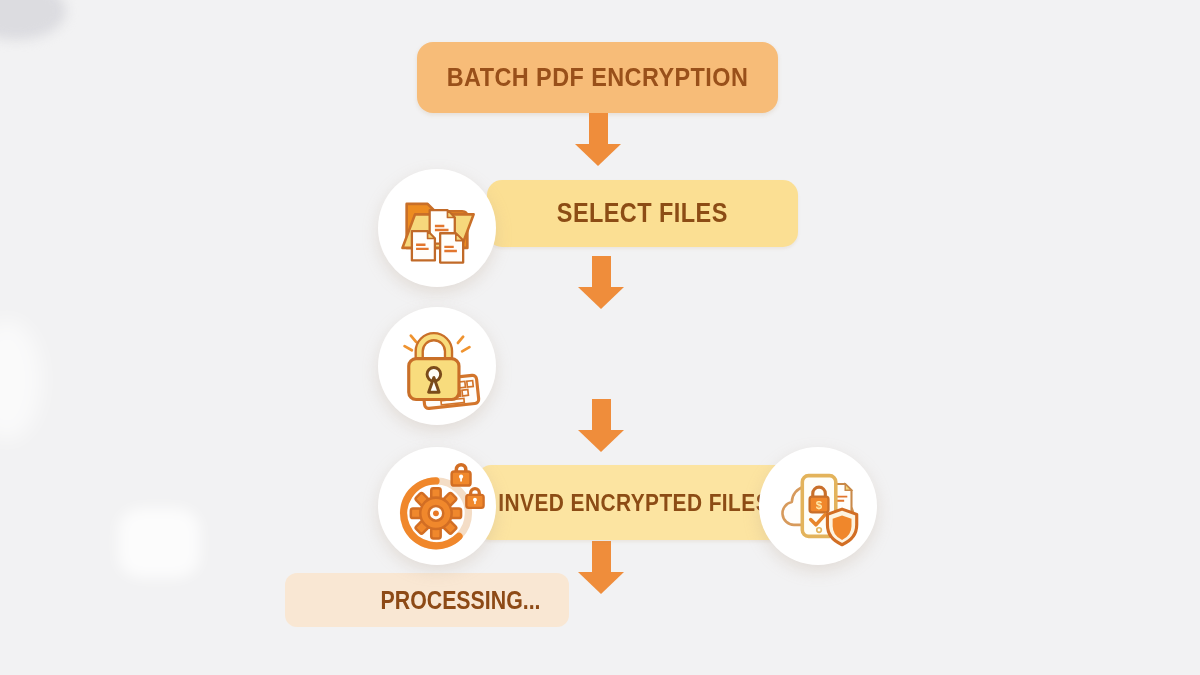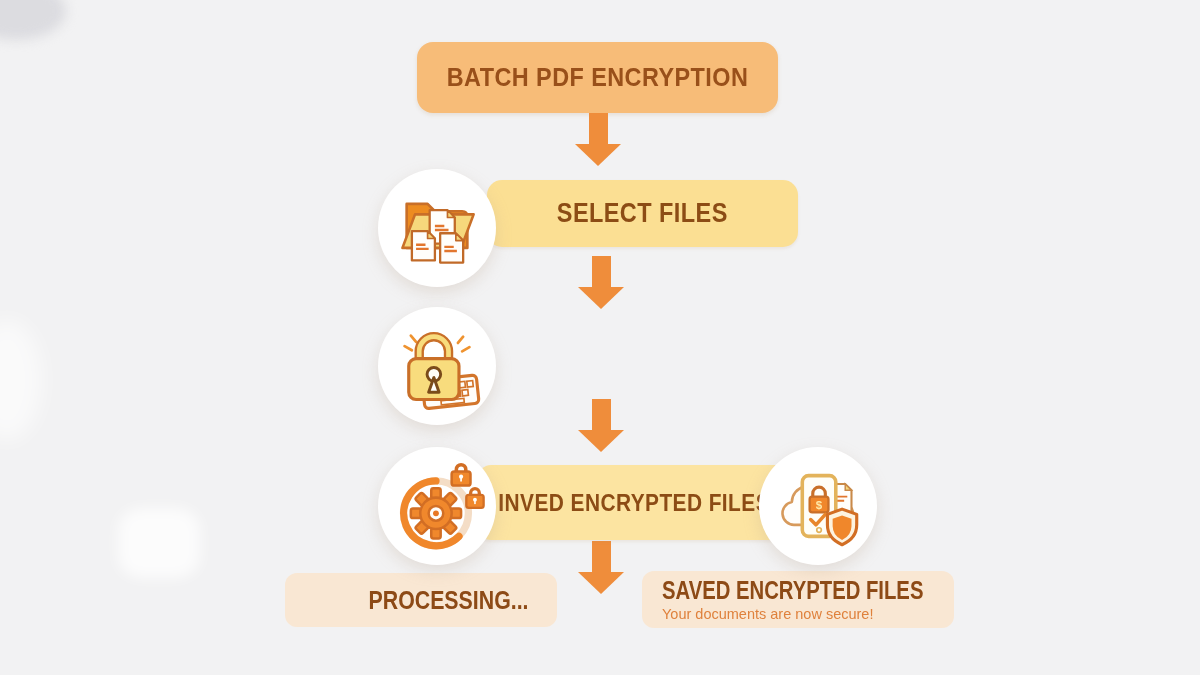--- a/index.html
+++ b/index.html
@@ -44,21 +44,21 @@
   .c-cloud  {left:759px;top:447px;}
 
   .arrow{position:absolute;width:46px;z-index:1;}
   .arrow .shaft{width:19px;height:31px;margin:0 auto;background:#EF8D3B;}
   .arrow .head{width:0;height:0;border-left:23px solid transparent;border-right:23px solid transparent;border-top:22px solid #EF8D3B;}
   .a1{left:575px;top:113px;}
   .a2{left:578px;top:256px;}
   .a3{left:578px;top:399px;}
   .a4{left:578px;top:541px;}
 
-  .result{position:absolute;background:#F9E7D3;border-radius:12px;z-index:2;}
+  .result{position:absolute;background:#F9E7D3;border-radius:12px;z-index:2;padding-left:12px;}
   .processing-box{left:285px;top:573px;width:272px;height:54px;display:flex;align-items:center;justify-content:center;}
   .processing-box span{color:#8D4A16;font-size:26px;font-weight:700;transform:scaleX(.82);white-space:nowrap;margin-left:56px;}
   .saved-box{left:642px;top:571px;width:312px;height:57px;display:flex;flex-direction:column;justify-content:center;padding-left:20px;box-sizing:border-box;}
   .saved-title{color:#8D4A16;font-size:26px;font-weight:700;transform:scaleX(.78);transform-origin:left center;white-space:nowrap;line-height:1.05;}
   .saved-sub{color:#DF813C;font-size:14.5px;margin-top:2px;white-space:nowrap;}
 </style>
 </head>
 <body>
 
 <div id="canvas">
@@ -189,17 +189,13 @@
       <text x="44" y="46" font-size="11" font-weight="bold" fill="#FFE9A8" text-anchor="middle" font-family="Liberation Sans, sans-serif">$</text>
       <path d="M36 56 l5 5 l9 -10" fill="none" stroke="#E8862C" stroke-width="3.4" stroke-linecap="round" stroke-linejoin="round"></path>
       <path d="M66 46 l14 5 v10 q0 13 -14 19 q-14 -6 -14 -19 v-10 z" fill="#FDF3E0" stroke="#D26E24" stroke-width="3" stroke-linejoin="round"></path>
       <path d="M66 52 l9 3.2 v6.8 q0 9 -9 13.5 q-9 -4.5 -9 -13.5 v-6.8 z" fill="#F0872B"></path>
     </svg>
   </div>
 
   <div class="result processing-box">
     <span>PROCESSING...</span>
   </div>
-  <div class="result saved-box">
-    <div class="saved-title">SAVED ENCRYPTED FILES</div>
-    <div class="saved-sub">Your documents are now secure!</div>
-  </div>
 </div>
 
 </body></html>

